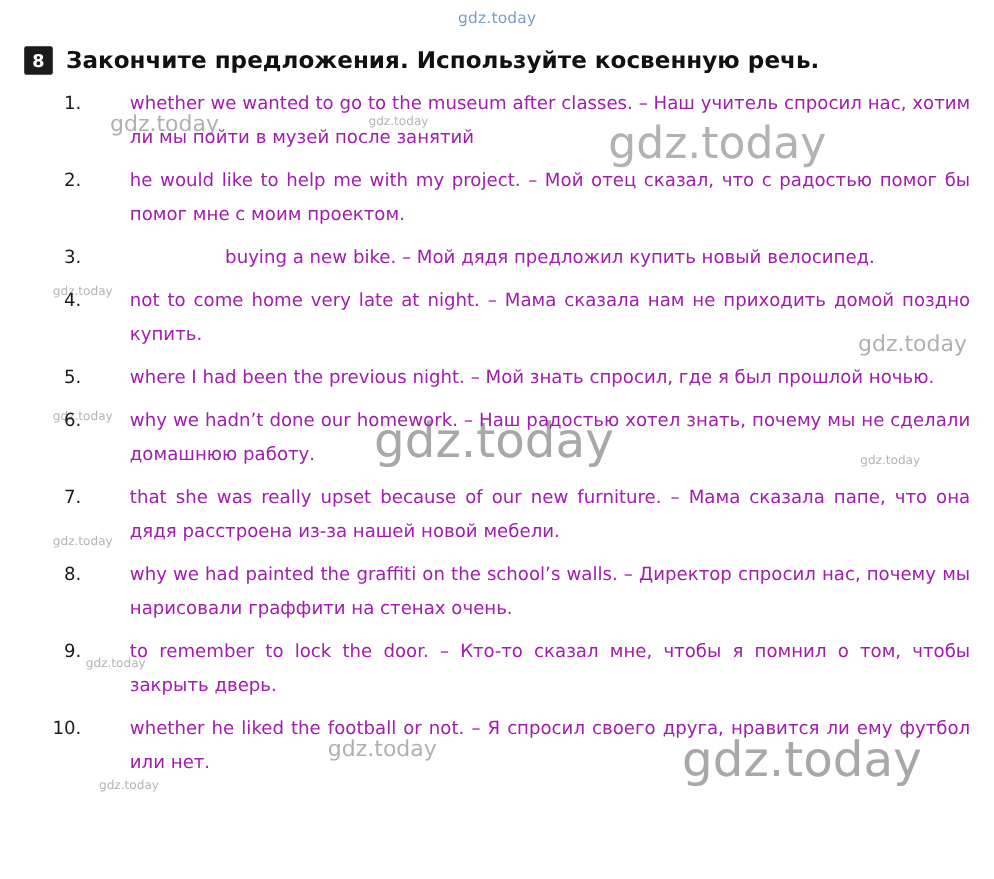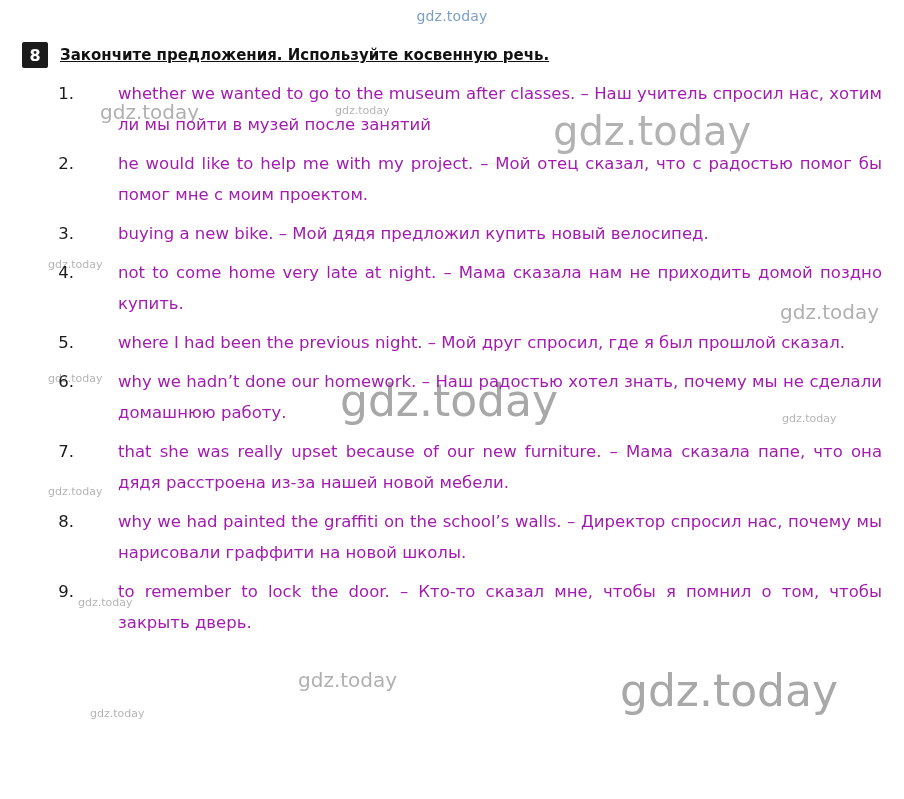--- a/index.html
+++ b/index.html
@@ -55,26 +55,25 @@
     color: #ffffff;
     font-size: 16px;
     font-weight: bold;
     display: flex;
     align-items: center;
     justify-content: center;
     border-radius: 2px;
     flex: none;
   }
   #task-title {
-    font-size: 15px;
+    font-size: 21px;
     font-weight: bold;
     color: #111;
     line-height: 26px;
     white-space: nowrap;
-    text-decoration: underline;
   }
 
   
   #answers {
     position: absolute;
     top: 78px;
     left: 44px;
     width: 838px;
   }
   .answer-item {
@@ -93,21 +92,21 @@
     padding-right: 8px;
     color: #1a1a1a;
   }
   .answer-text {
     flex: 1 1 auto;
     text-align: justify;
     text-justify: inter-word;
     color: #a21caf;
     margin-left: 36px;
   }
-  .answer-text.nojust { text-align: left; }
+  .answer-text.nojust { text-align: center; }
 </style>
 </head>
 <body>
 
 <div id="top-watermark">
   <span class="wm-top">gdz.today</span>
 </div>
 
 <div id="watermark-layer">
     <div class="wm wm-mid" style="left: 100px; top: 100px;">gdz.today</div>
@@ -142,31 +141,35 @@
     <div class="answer-item">
       <div class="answer-num">3.</div>
       <div class="answer-text nojust">buying a new bike. – Мой дядя предложил купить новый велосипед.</div>
     </div>
     <div class="answer-item">
       <div class="answer-num">4.</div>
       <div class="answer-text">not to come home very late at night. – Мама сказала нам не приходить домой поздно купить.</div>
     </div>
     <div class="answer-item">
       <div class="answer-num">5.</div>
-      <div class="answer-text">where I had been the previous night. – Мой друг спросил, где я был прошлой сказал.</div>
+      <div class="answer-text">where I had been the previous night. – Мой знать спросил, где я был прошлой ночью.</div>
     </div>
     <div class="answer-item">
       <div class="answer-num">6.</div>
       <div class="answer-text">why we hadn’t done our homework. – Наш радостью хотел знать, почему мы не сделали домашнюю работу.</div>
     </div>
     <div class="answer-item">
       <div class="answer-num">7.</div>
       <div class="answer-text">that she was really upset because of our new furniture. – Мама сказала папе, что она дядя расстроена из-за нашей новой мебели.</div>
     </div>
     <div class="answer-item">
       <div class="answer-num">8.</div>
-      <div class="answer-text">why we had painted the graffiti on the school’s walls. – Директор спросил нас, почему мы нарисовали граффити на новой школы.</div>
+      <div class="answer-text">why we had painted the graffiti on the school’s walls. – Директор спросил нас, почему мы нарисовали граффити на стенах очень.</div>
     </div>
     <div class="answer-item">
       <div class="answer-num">9.</div>
       <div class="answer-text">to remember to lock the door. – Кто-то сказал мне, чтобы я помнил о том, чтобы закрыть дверь.</div>
     </div>
+    <div class="answer-item">
+      <div class="answer-num">10.</div>
+      <div class="answer-text">whether he liked the football or not. – Я спросил своего друга, нравится ли ему футбол или нет.</div>
+    </div>
   </div>
 
 </body></html>

